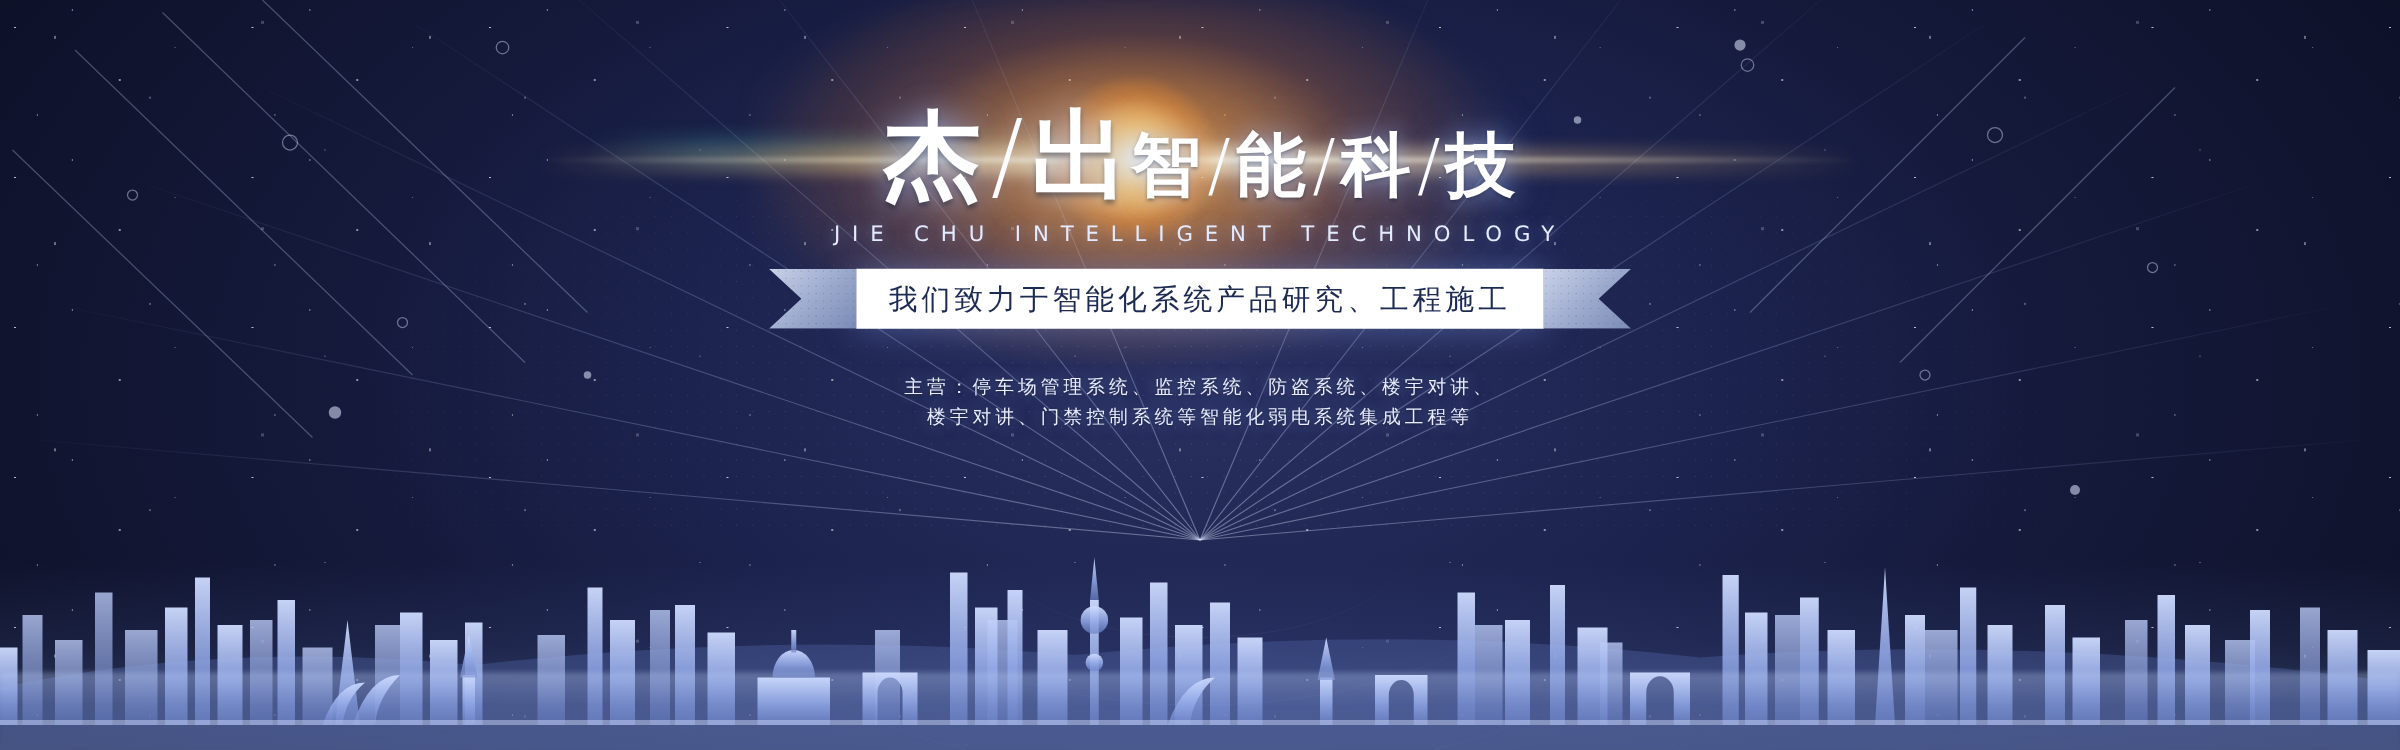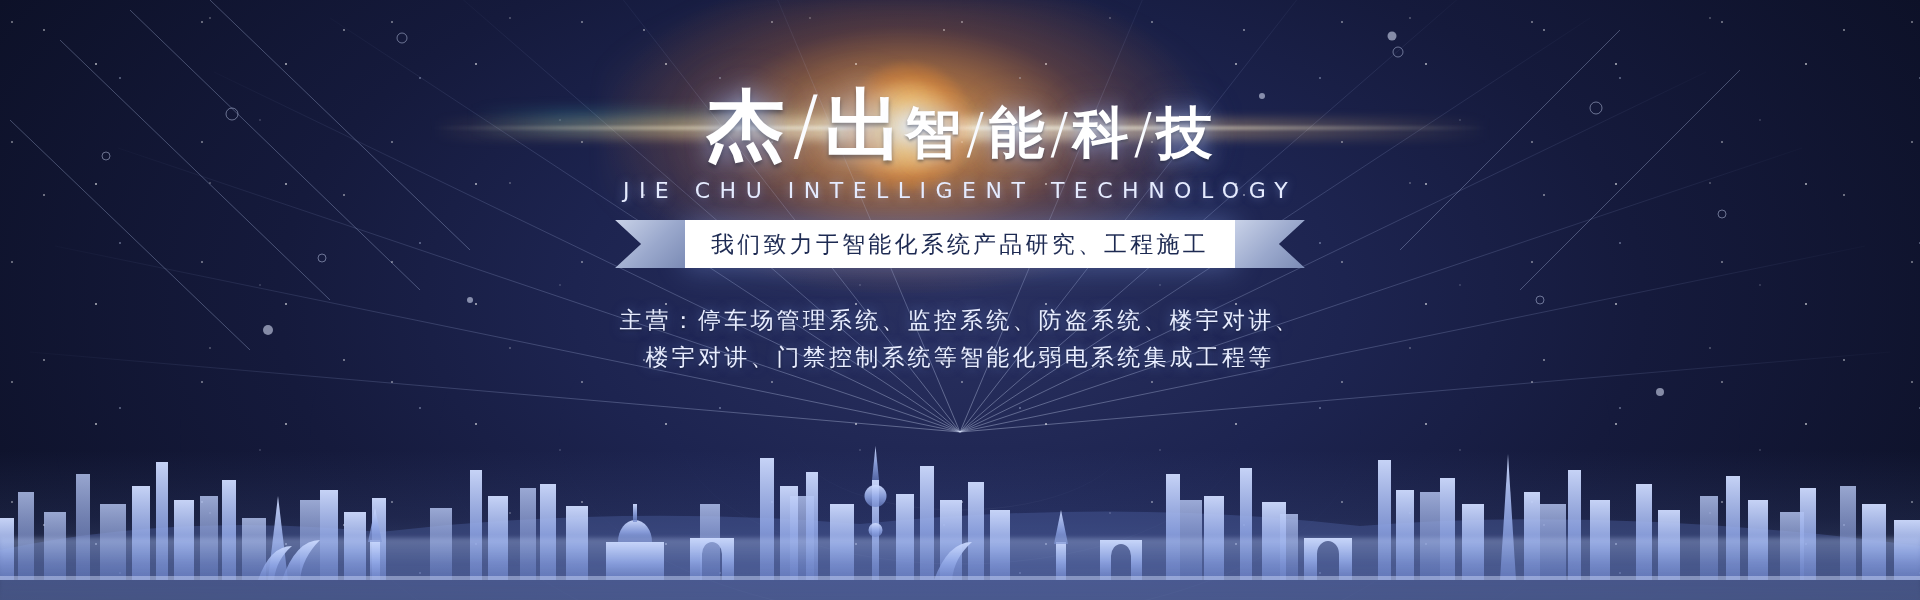--- a/index.html
+++ b/index.html
@@ -123,21 +123,21 @@
     letter-spacing:1px; padding-bottom:3px;
     text-shadow:0 0 18px rgba(160,190,255,.60), 0 0 38px rgba(120,160,255,.35), 0 2px 3px rgba(0,0,0,.45);
   }
   .t-slash-small {
     font-size:56px; font-weight:300; color:#fff; padding:0 4px 3px 4px;
     text-shadow:0 0 14px rgba(170,200,255,.55);
   }
 
   .en-sub {
     margin-top:14px;
-    font-size:22px; color:#e6ecff;
+    font-size:17px; color:#e6ecff;
     letter-spacing:9.5px;
     text-shadow:0 0 10px rgba(150,180,255,.55);
     white-space:nowrap;
   }
 
   
   .ribbon-wrap {
     margin-top:17px;
     position:relative;
     display:flex; align-items:center; justify-content:center;
@@ -164,21 +164,21 @@
   }
   .ribbon-text {
     font-size:23px; color:#1d2a52; letter-spacing:3.2px; white-space:nowrap;
   }
 
   
   .desc {
     margin-top:34px;
     text-align:center;
     color:#e8edff;
-    font-size:23px;
+    font-size:15px;
     letter-spacing:3.2px;
     line-height:1.62;
     text-shadow:0 0 12px rgba(120,155,240,.55), 0 1px 3px rgba(0,0,0,.5);
     white-space:nowrap;
   }
 </style>
 </head>
 <body>
 
 <div id="banner">

